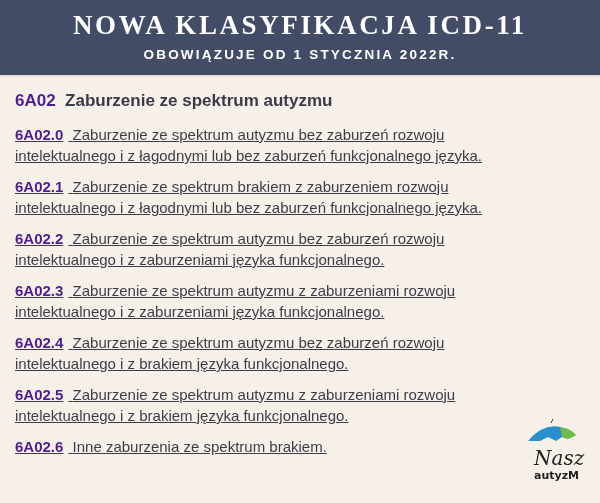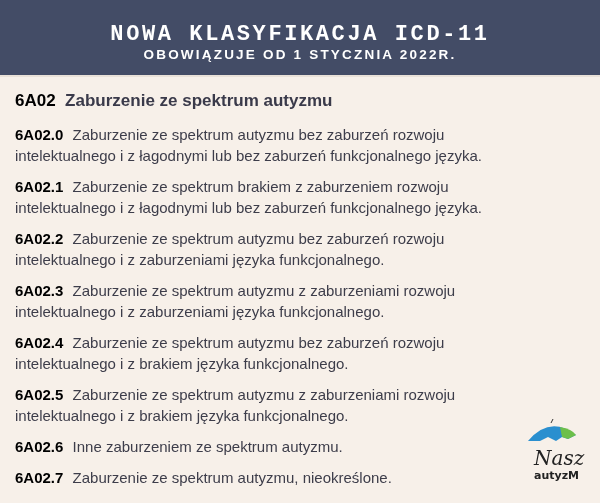--- a/index.html
+++ b/index.html
@@ -10,42 +10,43 @@
       position: relative;
     }
     .header {
       position: absolute; left: 0; top: 0; width: 600px; height: 75px;
       background: #434c66;
       color: #ffffff;
       text-align: center;
       border-bottom: 2px solid #e9e1d8;
     }
     .header .title {
-      position: absolute; left: 0; right: 0; top: 22px;
-      font-family: Liberation Mono, monospace;
-      font-weight: bold; font-size: 22px; letter-spacing: 2.6px;
+      position: absolute; left: 0; right: 0; top: 10px;
+      font-family: Liberation Serif, serif;
+      font-weight: bold; font-size: 27px; letter-spacing: 2.6px;
     }
     .header .subtitle {
       position: absolute; left: 0; right: 0; top: 47px;
       font-family: "Liberation Sans", sans-serif;
       font-weight: bold; font-size: 13.5px; letter-spacing: 2.2px;
     }
     .content {
       position: absolute; left: 15px; top: 90px; width: 560px;
     }
     .main-heading {
       font-family: "Liberation Sans", sans-serif;
       font-weight: bold; font-size: 17px; color: #3a3a4a;
       margin: 0 0 12px 0; height: 22px; line-height: 22px;
     }
-    .code { color: #000000; font-weight: bold; }
+    .code { color: #4c1d95; font-weight: bold; }
     .entry {
       font-family: "Liberation Sans", sans-serif;
       font-size: 15px; line-height: 21px; color: #3d3d4a;
       margin-bottom: 10px;
+      text-decoration: underline;
     }
     .entry .code { margin-right: 5px; }
     .logo {
       position: absolute; left: 520px; top: 417px; width: 70px; height: 70px;
     }
   </style>
 </head>
 <body>
 
 <div class="header">
@@ -84,25 +85,21 @@
     <span>Zaburzenie ze spektrum autyzmu bez zaburzeń rozwoju</span><br>
     <span>intelektualnego i z brakiem języka funkcjonalnego.</span>
   </div>
   <div class="entry">
     <span class="code">6A02.5</span>
     <span>Zaburzenie ze spektrum autyzmu z zaburzeniami rozwoju</span><br>
     <span>intelektualnego i z brakiem języka funkcjonalnego.</span>
   </div>
   <div class="entry">
     <span class="code">6A02.6</span>
-    <span>Inne zaburzeniem ze spektrum autyzmu.</span>
-  </div>
-  <div class="entry">
-    <span class="code">6A02.7</span>
-    <span>Zaburzenie ze spektrum autyzmu, nieokreślone.</span>
+    <span>Inne zaburzenia ze spektrum brakiem.</span>
   </div>
 </div>
 
 <div class="logo">
   <svg width="70" height="70" viewBox="0 0 70 70">
     <path d="M8 24 Q30 -2 56 18 L48 22 L42 20 L36 24 L28 20 L20 24 Z" fill="#2a8fcf"></path>
     <path d="M40 10 Q52 12 56 18 L48 22 L42 20 Z" fill="#6cbf4a"></path>
     <line x1="31" y1="6" x2="33" y2="2" stroke="#333" stroke-width="1"></line>
     <text x="14" y="48" font-family="DejaVu Serif, serif" font-style="italic" font-size="20" fill="#222">Nasz</text>
     <text x="14" y="62" font-family="DejaVu Sans, sans-serif" font-weight="bold" font-size="11" fill="#222">autyzM</text>

